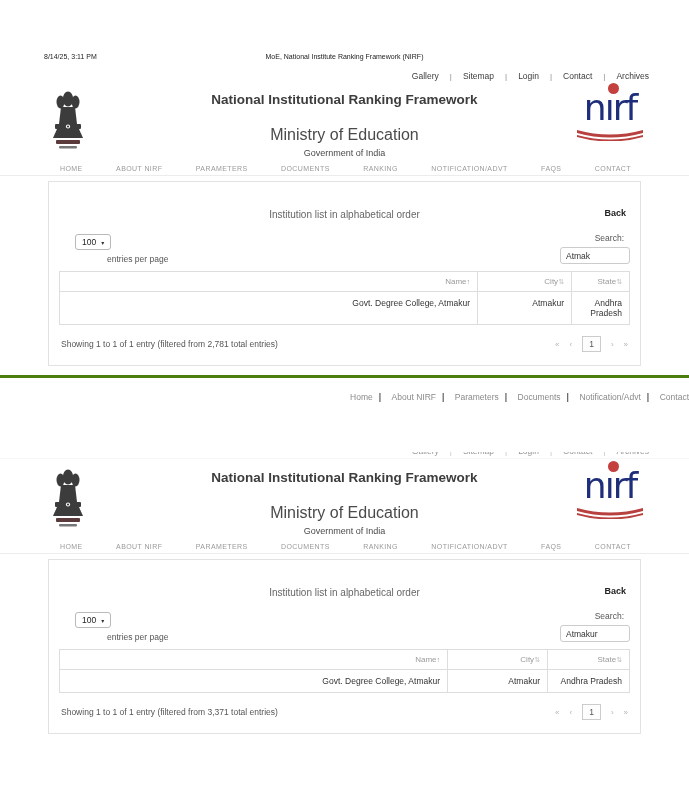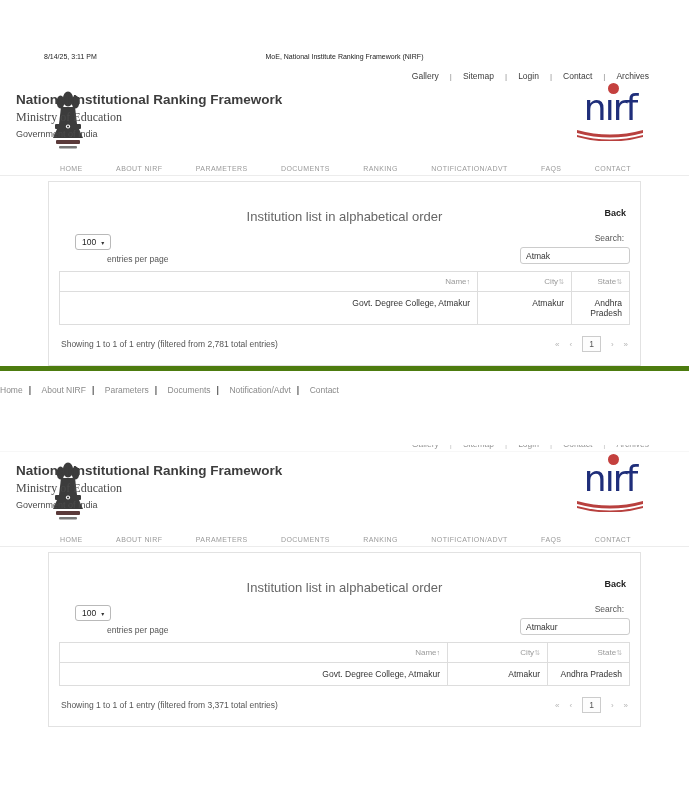--- a/index.html
+++ b/index.html
@@ -19,23 +19,23 @@
   .top-nav .sep { color:#8a8a8a; font-size:8px; margin: 0 11px; }
 
   
   .clipped-nav { height: 7px; overflow: hidden; position: relative; opacity:.55;
     border-bottom: 1px solid #f1f1f1; }
   .clipped-nav .top-nav { margin-top: -6px; }
 
   
   .site-header { position: relative; height: 64px; margin-top: 9px; }
   .emblem { position:absolute; left:48px; top:0; width:40px; height:62px; }
-  .head-titles { position:absolute; left:16px; right:0; top:2px; }
+  .head-titles { position:absolute; left:0; right:0; top:2px; text-align:center; }
   .head-titles .t1 { font-size: 13.5px; font-weight: 600; color:#3d3d3d; }
-  .head-titles .t2 { font-size: 12px; color:#4a4a4a; margin-top: 3px; font-family: Liberation Serif, serif; }
+  .head-titles .t2 { font-size: 16px; color:#4a4a4a; margin-top: 19px; }
   .head-titles .t3 { font-size: 9px; color:#4a4a4a; margin-top: 4px; }
 
   .nirf-logo { position:absolute; right:38px; top:0; width:82px; height:62px; text-align:center; }
   .nirf-word { position:relative; display:inline-block; font-weight:400; font-size:36px;
     line-height:36px; color:#1f2e7a; letter-spacing:-2px;
     font-family:"DejaVu Sans", sans-serif; }
   .nirf-word .dot { position:absolute; left:24px; top:-7px; width:11px; height:11px;
     border-radius:50%; background:#c4403e; }
   .nirf-book { margin-top: 1px; }
 
@@ -46,36 +46,36 @@
   .main-nav a { font-size: 7px; letter-spacing:.4px; color:#9a9a9a; text-decoration:none;
     cursor:pointer; }
 
   
   .card { margin: 5px 48px 0 48px; border: 1px solid #e2e2e2; background:#fff;
     padding: 14px 10px 12px 10px; }
   .card-title { text-align:center; font-size: 13.5px; font-weight: 600; color:#4a5677;
     margin-top: 8px; }
   .sub-row { position:relative; margin-top: 13px; height: 12px; }
   .sub-row .subtitle { position:absolute; left:0; right:0; text-align:center;
-    font-size: 13px; color:#666; }
+    font-size: 10px; color:#666; }
   .sub-row .back { position:absolute; right: 4px; top:-1px; font-size: 9px; font-weight:700;
     color:#222; text-decoration:none; cursor:pointer; }
 
   .controls { display:flex; justify-content:space-between; align-items:flex-end;
     margin-top: 10px; }
   .entries { padding-left: 2px; }
   .fake-select { display:inline-flex; align-items:center; gap:5px; border:1px solid #b9b9b9;
     border-radius:3px; padding: 2px 6px; margin-left: 14px; font-size: 8.5px; color:#222;
     background:#fff; cursor:pointer; }
   .fake-select .caret { font-size:6px; color:#333; }
   .entries-label { font-size: 8.5px; color:#555; margin-top: 4px; margin-left: 46px; }
   .searchbox { text-align:right; }
   .search-label { font-size: 8.5px; color:#555; margin-right: 4px; display:block;
     padding-right:2px; }
-  .searchbox input { margin-top: 4px; width: 110px; height: 17px; border:1px solid #ccc;
+  .searchbox input { margin-top: 4px; width: 70px; height: 17px; border:1px solid #ccc;
     border-radius: 3px; font-size: 8.5px; color:#333; padding: 0 5px;
     font-family:"Liberation Sans", sans-serif; outline:none; }
 
   table.inst { width: 100%; border-collapse: collapse; margin-top: 7px; }
   table.inst th, table.inst td { border: 1px solid #ddd; text-align:right;
     font-weight: normal; }
   table.inst th { font-size: 8px; color:#9a9a9a; padding: 5px 7px; }
   table.inst td { font-size: 8.5px; color:#333; padding: 6px 7px; vertical-align: top; }
   th .sort { float:right; font-size:7px; color:#c2c2c2; line-height:9px; }
   th .sort.active { color:#8f8f8f; }
@@ -87,22 +87,22 @@
 
   .showing-row { display:flex; justify-content:space-between; align-items:center;
     margin-top: 10px; min-height: 18px; }
   .showing { font-size: 8.5px; color:#555; padding-left:2px; }
   .pager { display:flex; align-items:center; gap: 10px; padding-right:2px; }
   .pager .pg-arrow { font-size: 8px; color:#b5b5b5; cursor:pointer; }
   .pager .pg-num { border:1px solid #ccc; background:#fdfdfd; font-size:8.5px; color:#555;
     padding: 2px 6px; cursor:pointer; }
 
   
-  .site-footer { border-top: 5px solid #4d7c0f; padding-top: 8px;
-    text-align:left; }
+  .site-footer { margin-top: 9px; border-top: 3px solid #4d7c0f; padding-top: 8px;
+    text-align:right; }
   .f-links a { font-size: 8.5px; color:#8a8a8a; text-decoration:none; cursor:pointer; }
   .f-links .sep { color:#555; font-weight:700; font-size:8.5px; margin: 0 6px; }
   .copyright { font-size: 7.5px; color:#b3b3b3; margin-top: 6px; }
 
   .shot-gap { height: 48px; }
   .shot2 { margin-top: 0; }
 </style>
 </head>
 <body>
 

